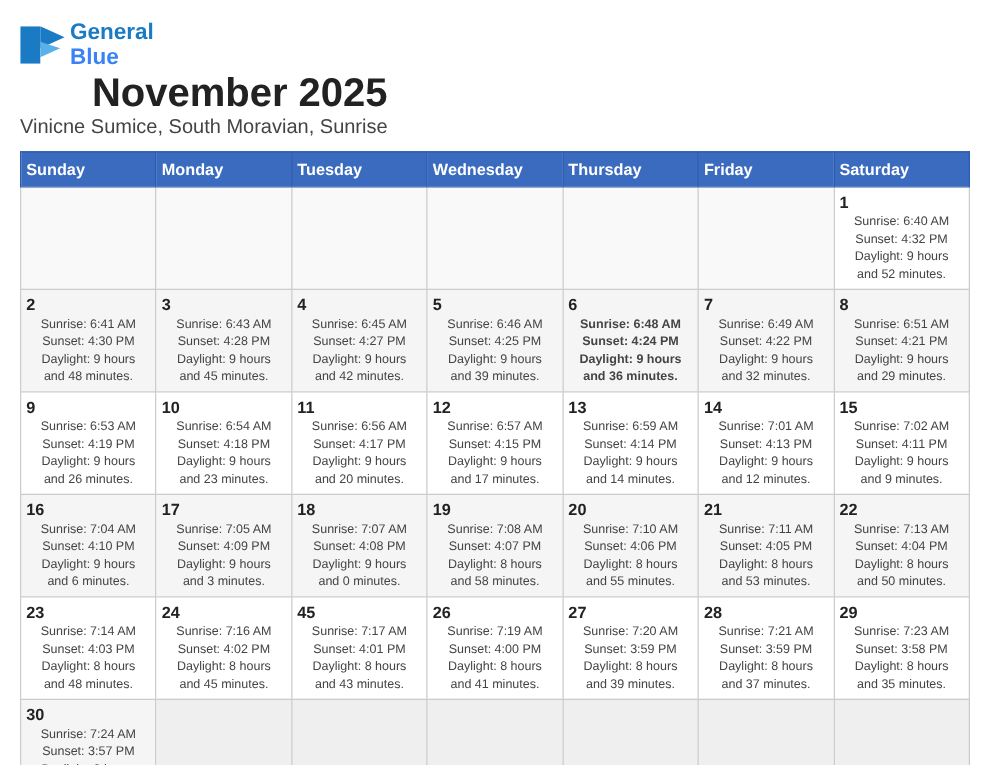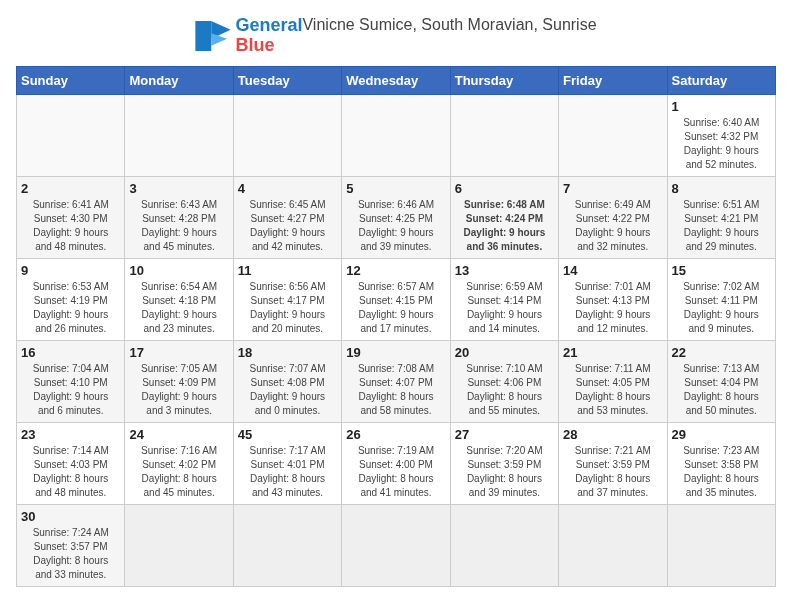--- a/index.html
+++ b/index.html
@@ -8,20 +8,21 @@
       background: #fff;
       width: 792px;
       min-height: 612px;
       padding: 16px;
     }
     .header-area {
       display: flex;
       justify-content: center;
       align-items: flex-start;
       margin-bottom: 10px;
+      flex-direction: column;
     }
     .logo {
       display: flex;
       align-items: center;
       gap: 4px;
     }
     .logo-text {
       font-size: 18px;
       font-weight: bold;
       color: #333;
@@ -92,24 +93,25 @@
 
 <div class="header-area">
   <div class="logo">
     <svg class="logo-icon" viewBox="0 0 40 34" xmlns="http://www.w3.org/2000/svg">
       <rect x="0" y="0" width="18" height="34" fill="#1a7bc4"></rect>
       <polygon points="18,0 40,10 18,20" fill="#1a7bc4"></polygon>
       <polygon points="18,14 36,20 18,28" fill="#5ab0e8"></polygon>
     </svg>
     <div class="logo-text">
       <div><span>General</span></div>
-      <div><span style="color:#ef4444;">Blue</span></div>
+      <div><span style="color:#3b82f6;">Blue</span></div>
     </div>
   </div>
   <div class="title-area">
+    <div class="month-title">November 2025</div>
     <div class="location-title">Vinicne Sumice, South Moravian, Sunrise</div>
   </div>
 </div>
 
 <table class="calendar">
   <thead>
     <tr>
     <th>Sunday</th>
         <th>Monday</th>
         <th>Tuesday</th>

